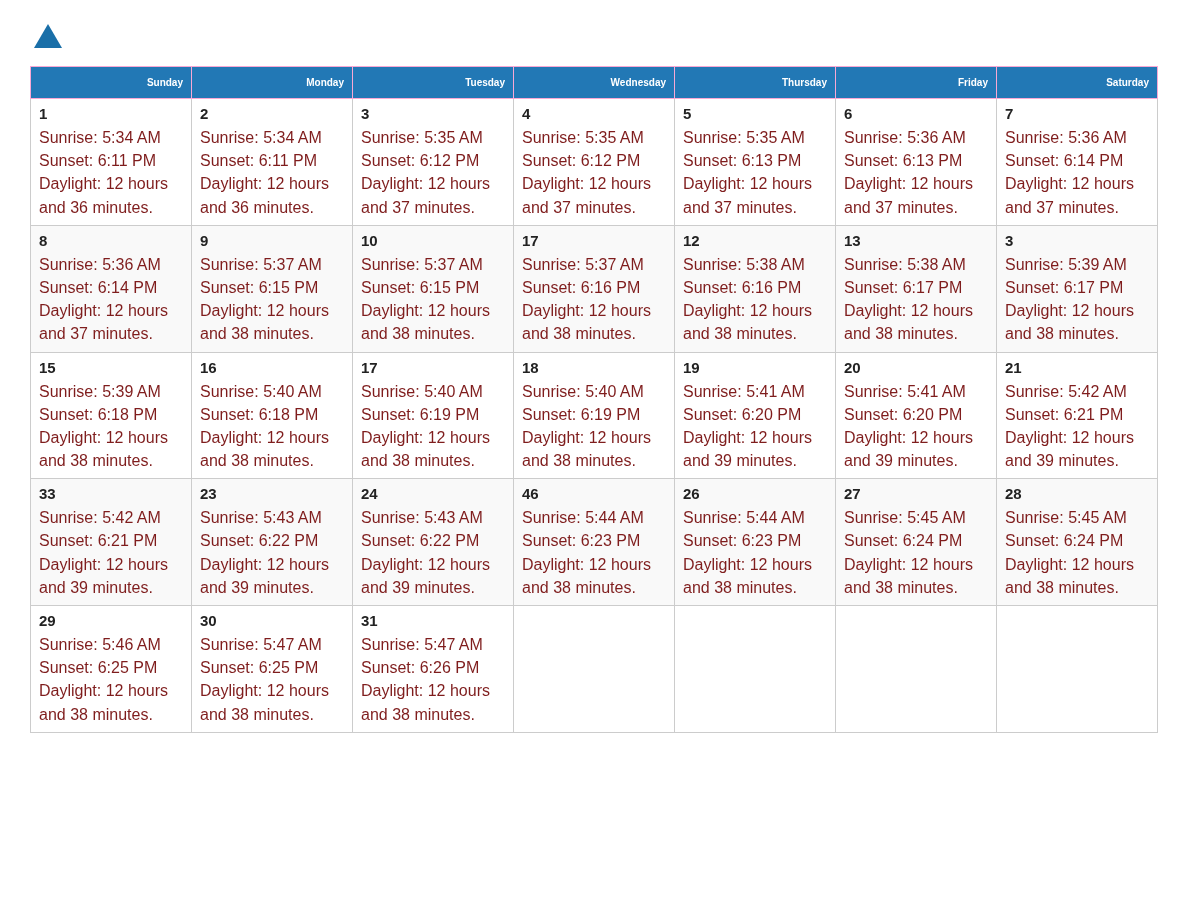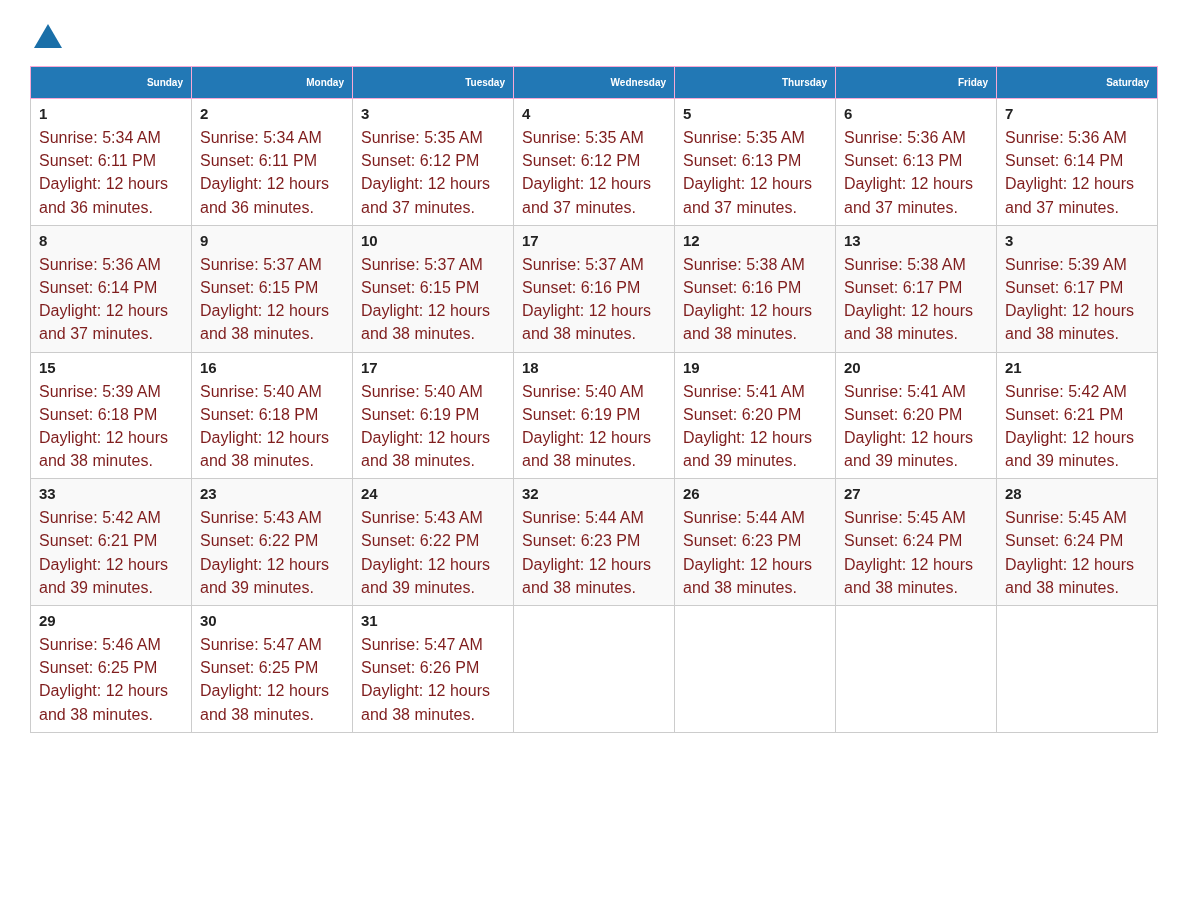--- a/index.html
+++ b/index.html
@@ -187,21 +187,21 @@
         <td><span class="day-num">21</span>
         <span class="day-info">Sunrise: 5:42 AM<br>Sunset: 6:21 PM<br>Daylight: 12 hours<br>and 39 minutes.</span></td>
       </tr>
       <tr>
         <td><span class="day-num">33</span>
         <span class="day-info">Sunrise: 5:42 AM<br>Sunset: 6:21 PM<br>Daylight: 12 hours<br>and 39 minutes.</span></td>
         <td><span class="day-num">23</span>
         <span class="day-info">Sunrise: 5:43 AM<br>Sunset: 6:22 PM<br>Daylight: 12 hours<br>and 39 minutes.</span></td>
         <td><span class="day-num">24</span>
         <span class="day-info">Sunrise: 5:43 AM<br>Sunset: 6:22 PM<br>Daylight: 12 hours<br>and 39 minutes.</span></td>
-        <td><span class="day-num">32</span>
+        <td><span class="day-num">46</span>
         <span class="day-info">Sunrise: 5:44 AM<br>Sunset: 6:23 PM<br>Daylight: 12 hours<br>and 38 minutes.</span></td>
         <td><span class="day-num">26</span>
         <span class="day-info">Sunrise: 5:44 AM<br>Sunset: 6:23 PM<br>Daylight: 12 hours<br>and 38 minutes.</span></td>
         <td><span class="day-num">27</span>
         <span class="day-info">Sunrise: 5:45 AM<br>Sunset: 6:24 PM<br>Daylight: 12 hours<br>and 38 minutes.</span></td>
         <td><span class="day-num">28</span>
         <span class="day-info">Sunrise: 5:45 AM<br>Sunset: 6:24 PM<br>Daylight: 12 hours<br>and 38 minutes.</span></td>
       </tr>
       <tr>
         <td><span class="day-num">29</span>

